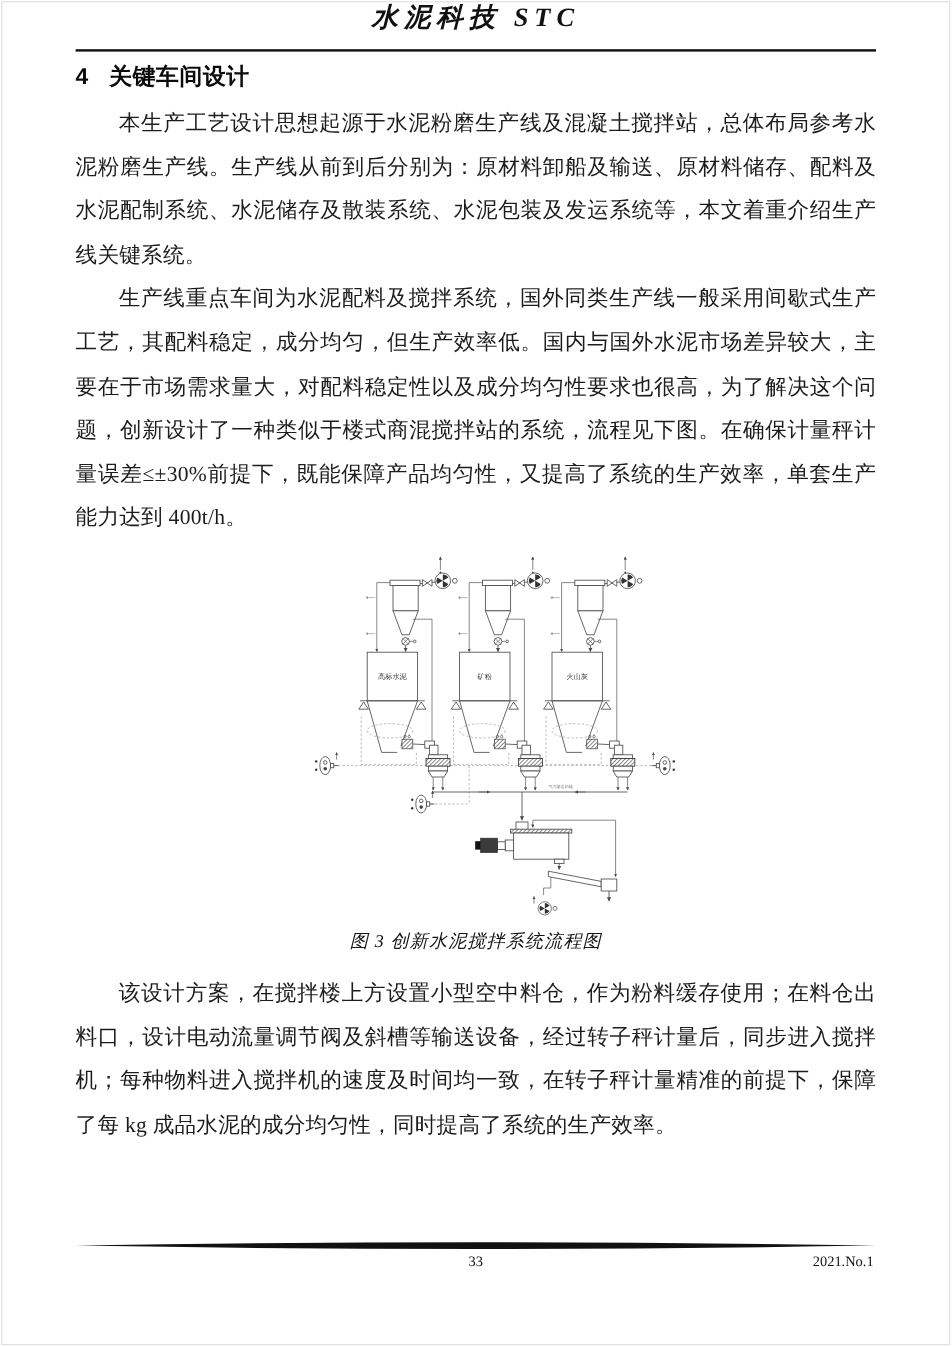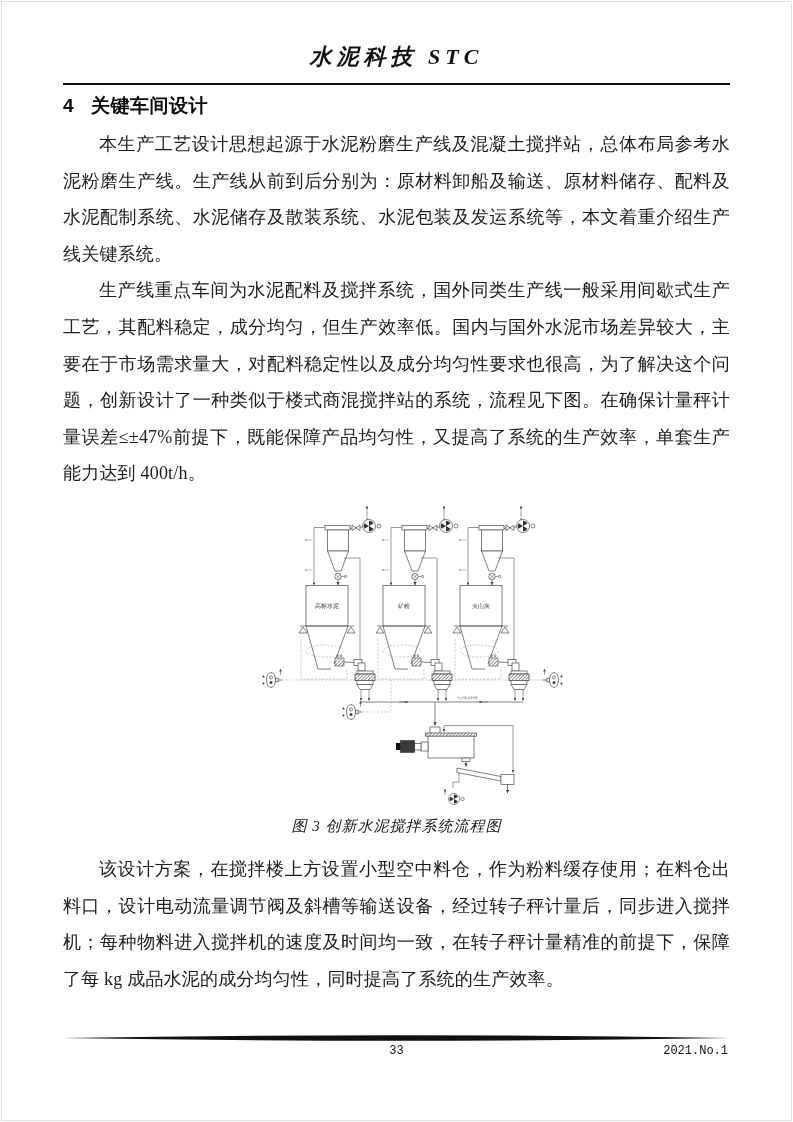--- a/index.html
+++ b/index.html
@@ -15,21 +15,20 @@
   }
   .page::after {
     content:"";
     position:absolute; inset:1px;
     border:1px solid #e0e0e0;
     pointer-events:none;
   }
   .content { padding: 0 63px; }
 
   .journal-title {
-    margin-top: 42px;
     text-align: center;
     font-size: 22px;
     font-style: italic;
     font-weight: 700;
     letter-spacing: 5px;
     color:#111;
   }
   .header-rule {
     margin-top: 11px;
     height: 2px;
@@ -72,21 +71,21 @@
   .para-after-figure { margin-top: 15px; }
 
   .page-footer {
     position: absolute;
     left: 63px; right: 63px; top: 1034px;
   }
   .footer-rule-svg { display:block; width:100%; height:8px; }
   .footer-row {
     position: relative;
     margin-top: 2px;
-    font-family: Liberation Mono, monospace;
+    font-family: Liberation Serif, serif;
     font-size: 12px;
     color:#111;
     text-align: center;
   }
   .issue-label { position:absolute; right:2px; top:0; }
 
   
   .ln   { stroke:#4a4a4a; stroke-width:0.7; fill:none; }
   .lnt  { stroke:#4a4a4a; stroke-width:0.55; fill:none; }
   .shape{ stroke:#4a4a4a; stroke-width:0.7; fill:#ffffff; }
@@ -101,21 +100,21 @@
 
 <div class="page">
   <div class="content">
 
     <div class="journal-title">水泥科技 STC</div>
     <div class="header-rule"></div>
 
     <h1 class="section-heading"><span class="sec-num">4</span><span>关键车间设计</span></h1>
 
     <p class="body-para first">本生产工艺设计思想起源于水泥粉磨生产线及混凝土搅拌站，总体布局参考水泥粉磨生产线。生产线从前到后分别为：原材料卸船及输送、原材料储存、配料及水泥配制系统、水泥储存及散装系统、水泥包装及发运系统等，本文着重介绍生产线关键系统。</p>
-    <p class="body-para">生产线重点车间为水泥配料及搅拌系统，国外同类生产线一般采用间歇式生产工艺，其配料稳定，成分均匀，但生产效率低。国内与国外水泥市场差异较大，主要在于市场需求量大，对配料稳定性以及成分均匀性要求也很高，为了解决这个问题，创新设计了一种类似于楼式商混搅拌站的系统，流程见下图。在确保计量秤计量误差≤±47%前提下，既能保障产品均匀性，又提高了系统的生产效率，单套生产能力达到 400t/h。</p>
+    <p class="body-para">生产线重点车间为水泥配料及搅拌系统，国外同类生产线一般采用间歇式生产工艺，其配料稳定，成分均匀，但生产效率低。国内与国外水泥市场差异较大，主要在于市场需求量大，对配料稳定性以及成分均匀性要求也很高，为了解决这个问题，创新设计了一种类似于楼式商混搅拌站的系统，流程见下图。在确保计量秤计量误差≤±30%前提下，既能保障产品均匀性，又提高了系统的生产效率，单套生产能力达到 400t/h。</p>
 
     <figure class="flow-figure">
       <svg class="flow-diagram" width="330" height="316" viewBox="0 0 330 316" xmlns="http://www.w3.org/2000/svg">
         <defs>
           <marker id="arr" viewBox="0 0 6 6" refX="5.5" refY="3" markerWidth="5" markerHeight="5" orient="auto">
             <path d="M0,0 L6,3 L0,6 Z" fill="#4a4a4a"></path>
           </marker>
           <pattern id="hx" width="2.4" height="2.4" patternUnits="userSpaceOnUse" patternTransform="rotate(45)">
             <rect width="2.4" height="2.4" fill="#fff"></rect>
             <line x1="0" y1="0" x2="0" y2="2.4" stroke="#3a3a3a" stroke-width="1"></line>

